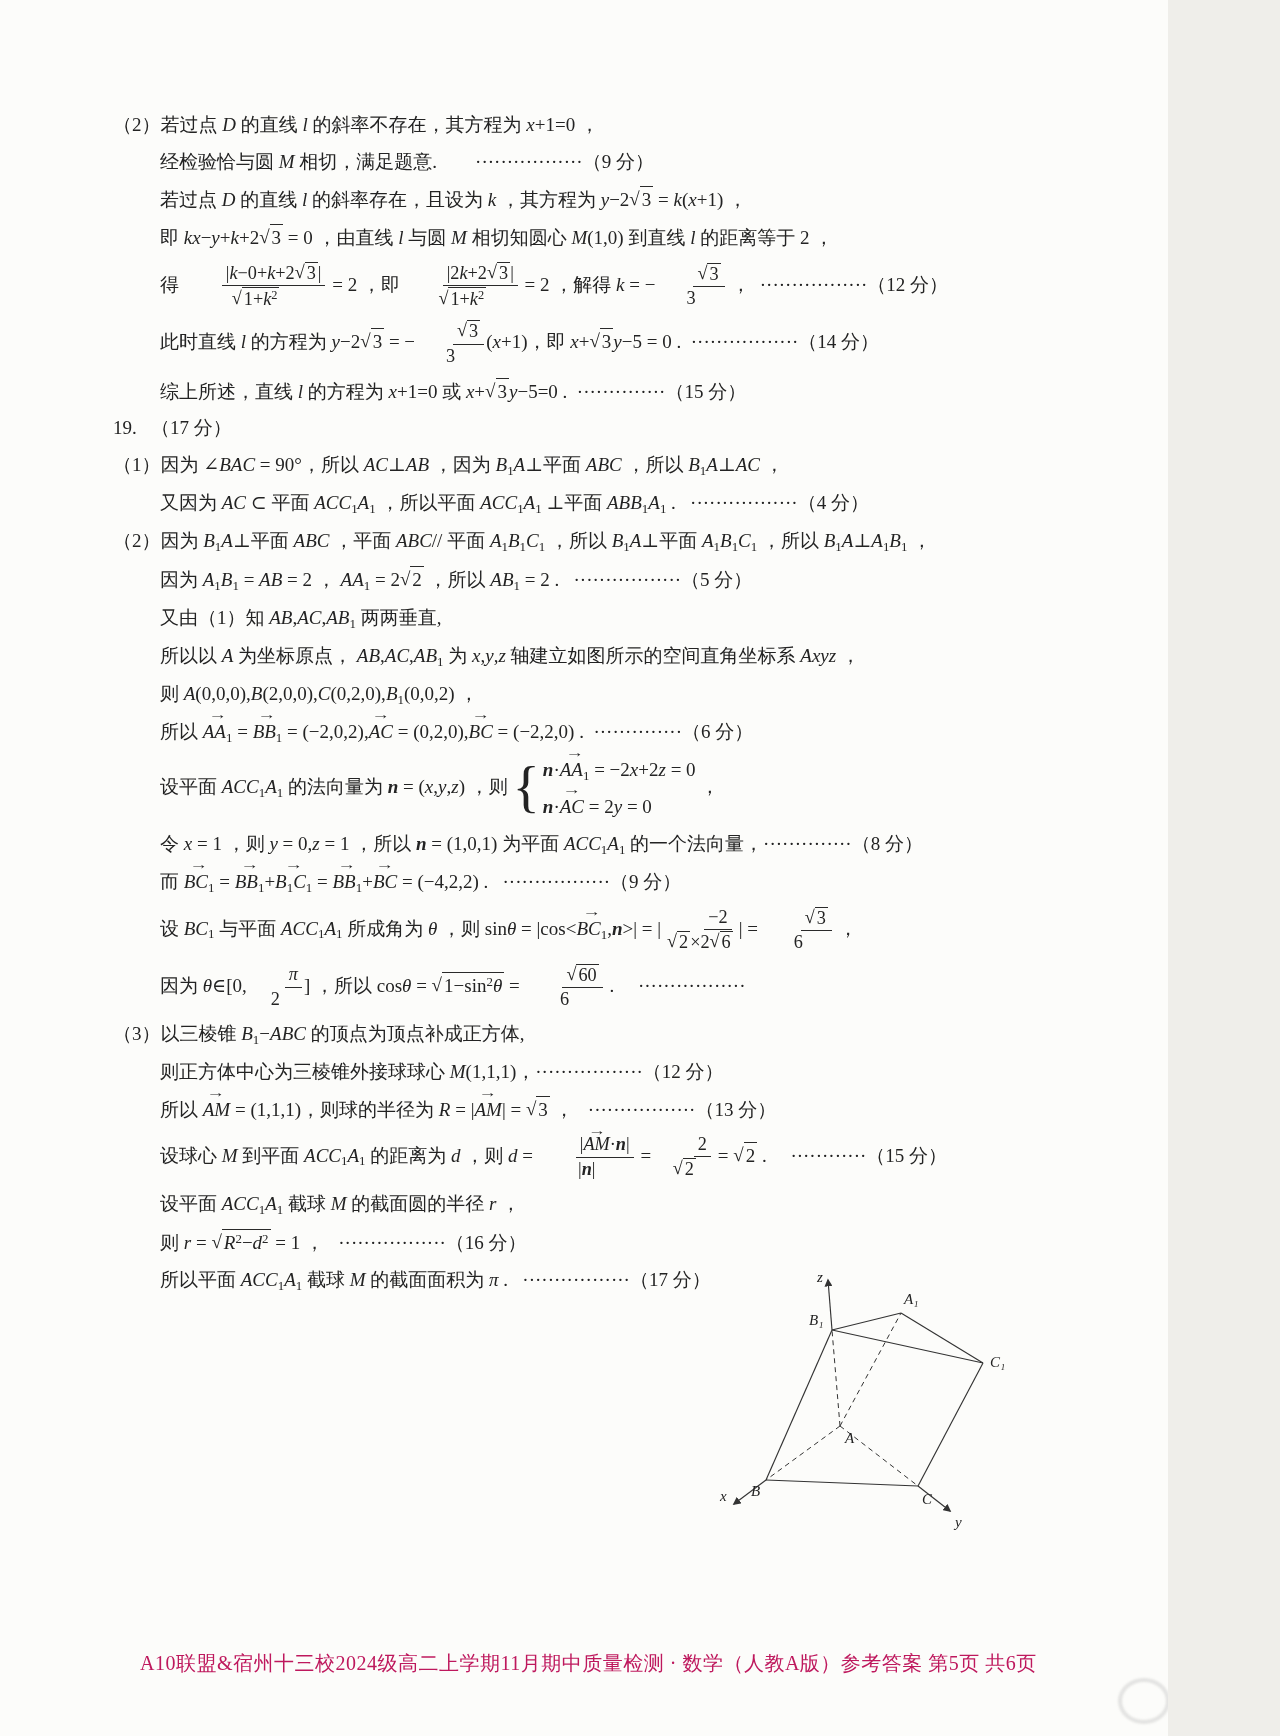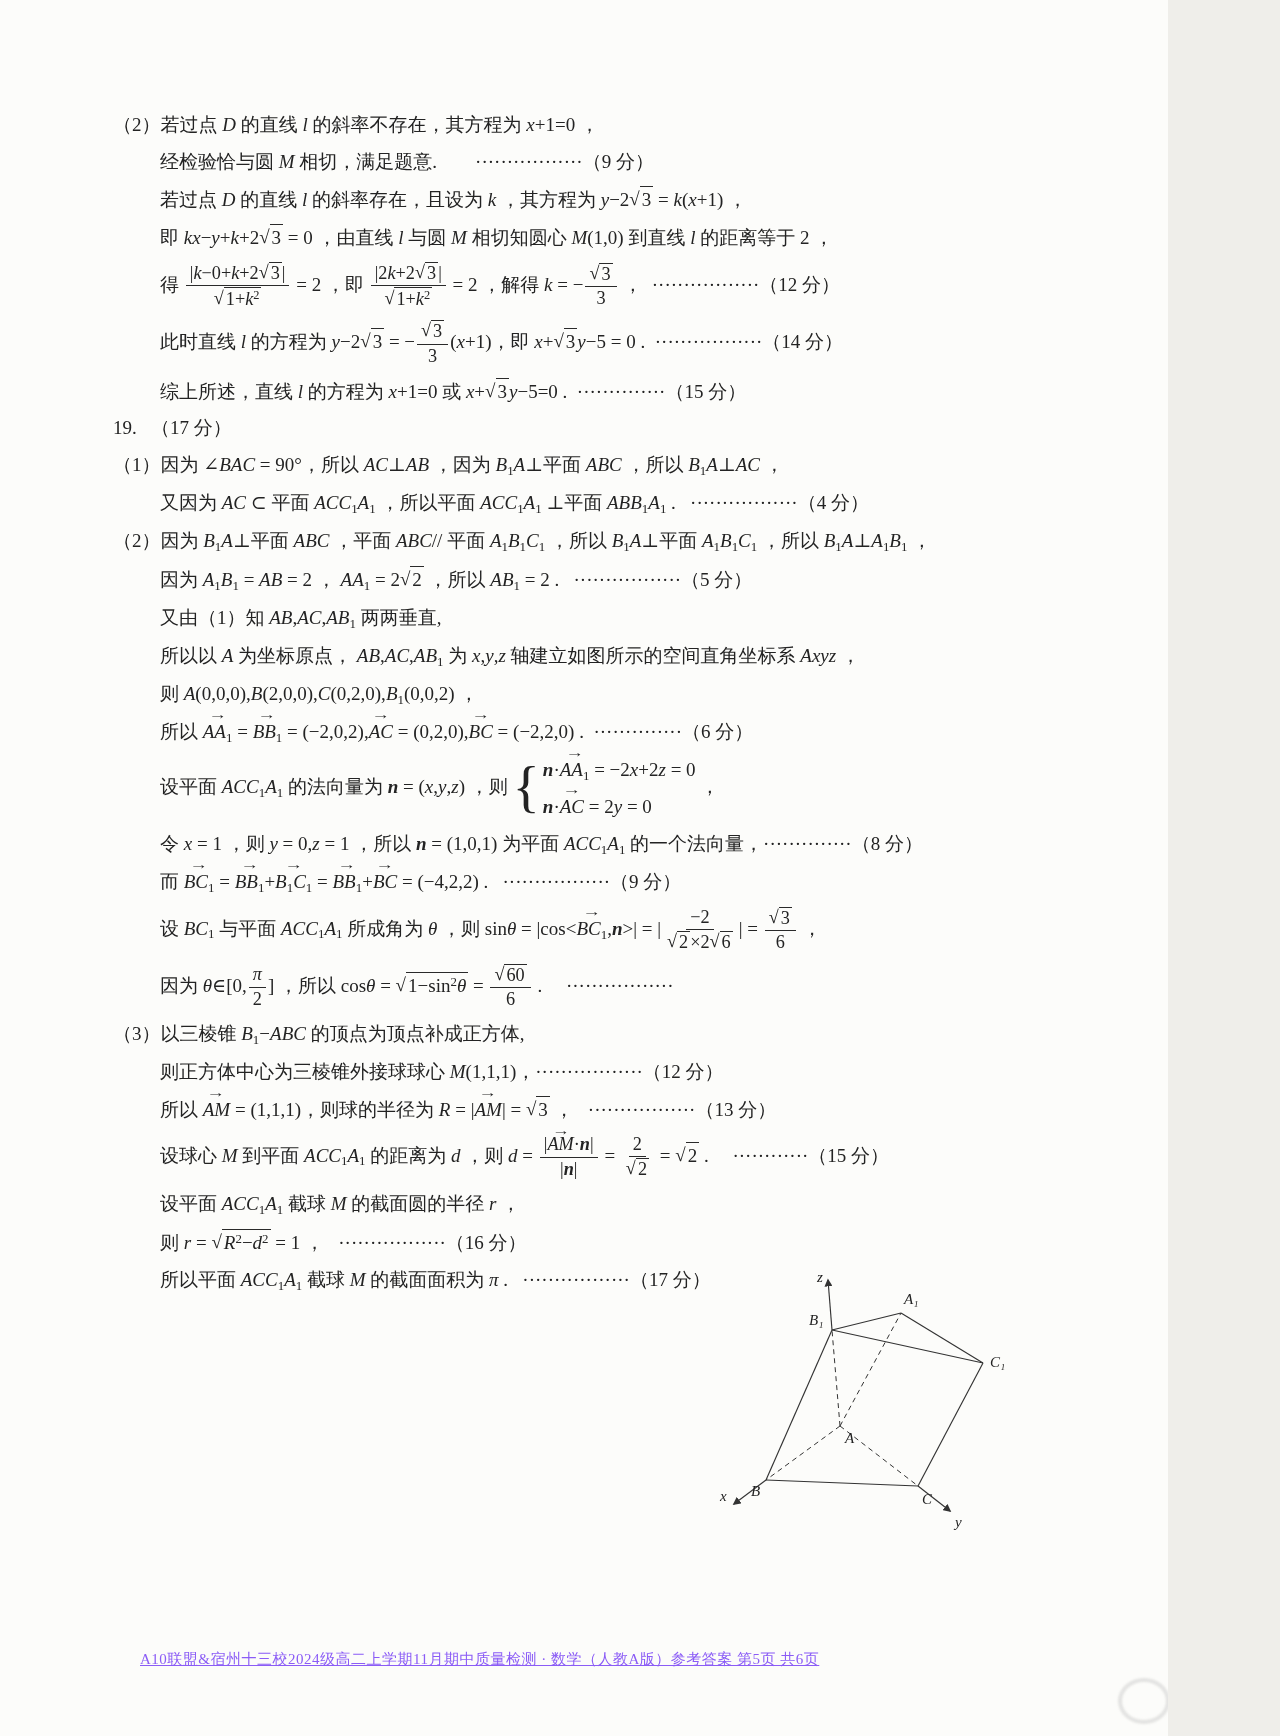--- a/index.html
+++ b/index.html
@@ -8,36 +8,36 @@
   .page{position:relative;width:1168px;height:1736px;background:#fcfcfa;overflow:hidden;}
   .content{position:absolute;left:113px;top:112px;width:1115px;}
   .line{font-size:19px;line-height:1.42;margin-bottom:10px;white-space:pre-wrap;}
   .ind1{padding-left:47px;}
   i{font-style:italic;}
   b i{font-weight:bold;}
   sub{font-size:0.68em;vertical-align:-0.28em;}
   sup{font-size:0.68em;vertical-align:0.45em;}
   .frac{display:inline-flex;flex-direction:column;align-items:center;vertical-align:middle;
         text-align:center;margin:0 2px;line-height:1.18;font-size:0.96em;}
-  .fn{border-bottom:1.3px solid #2a2a2a;padding:0 4px 1px;}
+  .fn{border-bottom:1.3px solid #2a2a2a;padding:0 4px 1px;margin-left:36px;}
   .fd{padding:1px 4px 0;}
   .sqrt{display:inline-flex;align-items:baseline;white-space:nowrap;}
   .rad{transform:translateY(-1px);}
   .vin{border-top:1.3px solid #2a2a2a;padding:0 2px;}
   .vec{display:inline-block;position:relative;white-space:nowrap;}
   .va{position:absolute;left:50%;top:-0.78em;transform:translateX(-50%) scaleX(1.45);
       font-size:0.68em;line-height:1;}
   .cases{display:inline-flex;align-items:center;vertical-align:middle;}
   .cb{font-size:3.0em;font-weight:400;line-height:0.85;margin-right:3px;transform:translateY(-2px);}
   .cc{display:inline-flex;flex-direction:column;gap:9px;text-align:left;}
   .figure{position:absolute;left:718px;top:1268px;}
   .figure text{font-size:15px;font-style:italic;fill:#222;}
   .figure line{stroke:#333;stroke-width:1.15;}
   .figure .dash{stroke-dasharray:5 4;stroke-width:1;}
-  .footer{position:absolute;left:140px;top:1650px;font-size:15px;letter-spacing:0.5px;color:#8b5cf6;text-decoration:underline;}
+  .footer{position:absolute;left:140px;top:1650px;font-size:20px;letter-spacing:0.5px;color:#be185d;}
   .smudge{position:absolute;left:1118px;top:1678px;width:52px;height:46px;border-radius:50%;
           border:4px solid rgba(140,140,140,0.22);filter:blur(1px);}
 </style>
 </head>
 <body>
 
 <div class="page">
 
   <div class="content">
       <div class="line ind0">（2）若过点 <i>D</i> 的直线 <i>l</i> 的斜率不存在，其方程为 <i>x</i>+1=0 ，</div>

